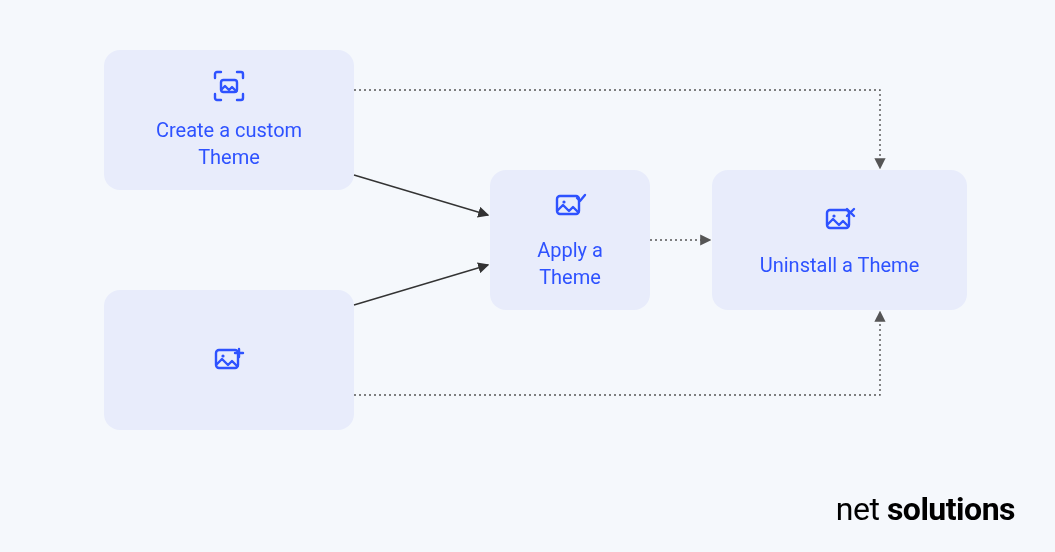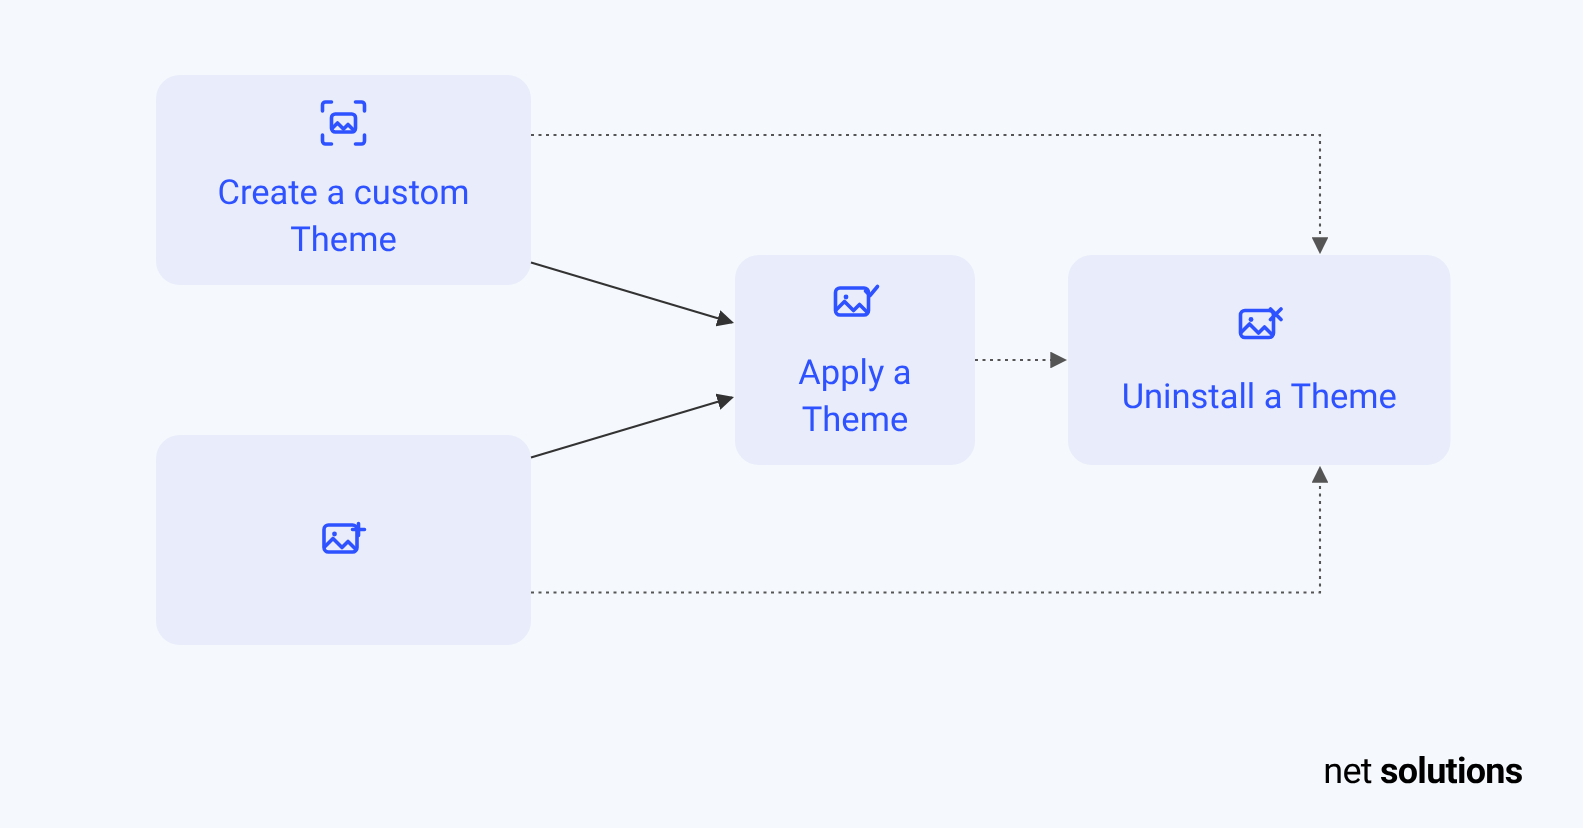--- a/index.html
+++ b/index.html
@@ -16,37 +16,37 @@
       background: #e8ecfb;
       border-radius: 16px;
       display: flex;
       flex-direction: column;
       align-items: center;
       justify-content: center;
       padding: 20px;
     }
     .node-label {
       color: #2e52ff;
-      font-size: 23px;
+      font-size: 20px;
       text-align: center;
       line-height: 1.35;
       margin-top: 14px;
     }
     .icon-wrap {
       width: 36px;
       height: 36px;
       display: flex;
       align-items: center;
       justify-content: center;
     }
     .brand {
       position: absolute;
       bottom: 24px;
       right: 40px;
-      font-size: 24px;
+      font-size: 32px;
       font-weight: 400;
       color: #000;
       letter-spacing: -0.5px;
     }
     .brand .bold { font-weight: 700; }
     svg.connector {
       position: absolute;
       overflow: visible;
       pointer-events: none;
     }

